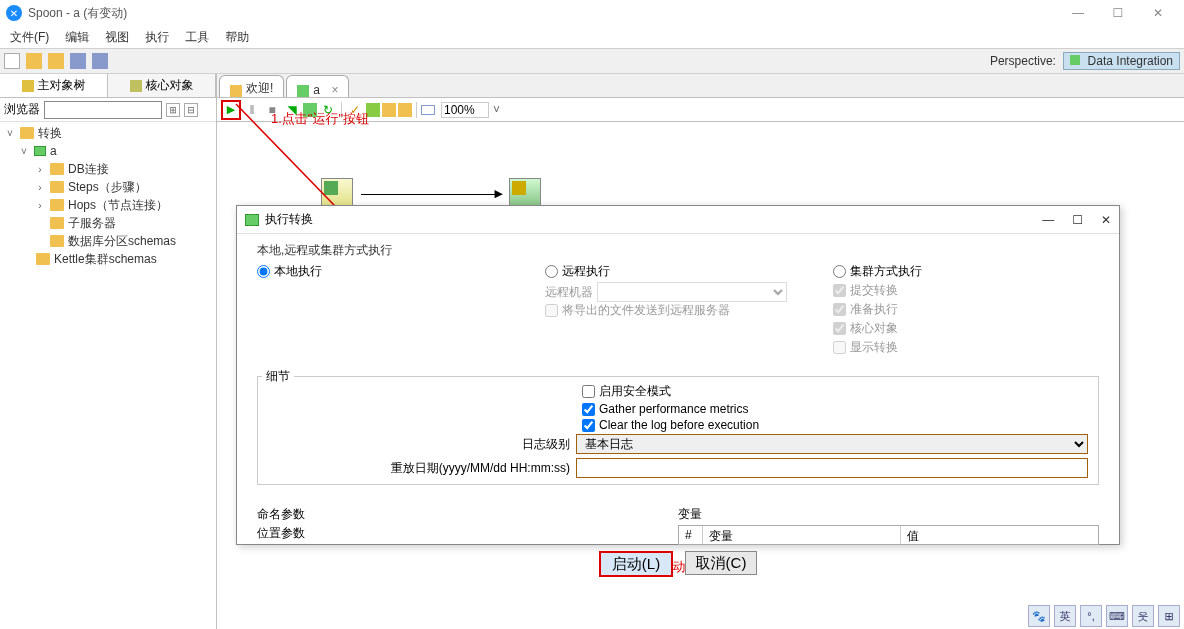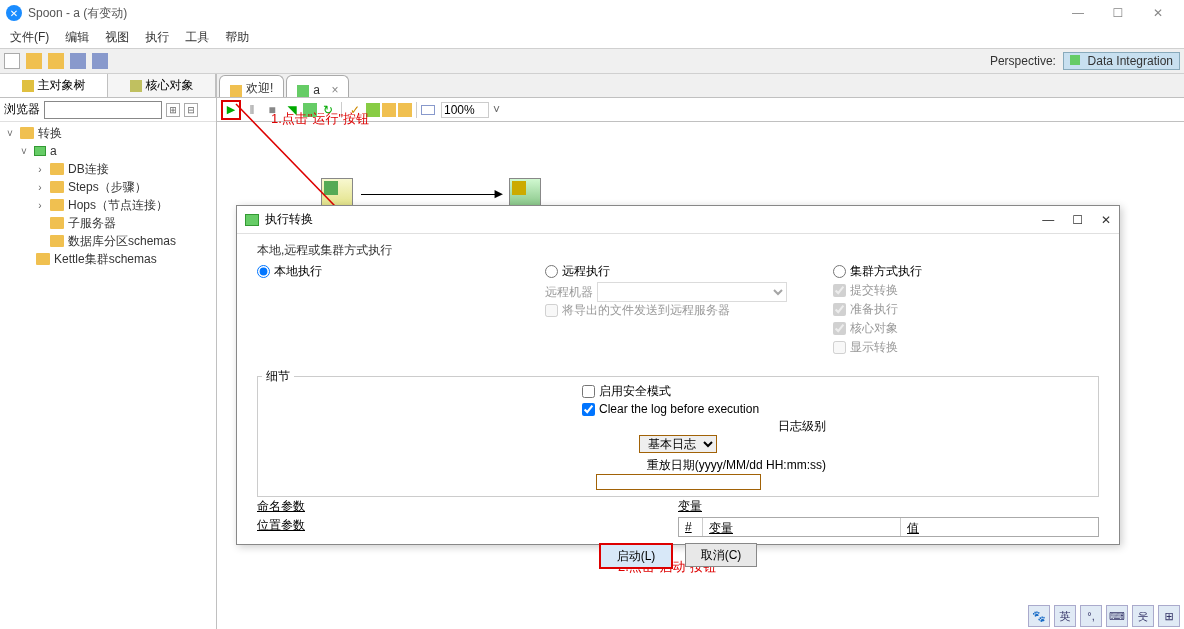--- a/index.html
+++ b/index.html
@@ -70,32 +70,32 @@
 .radio-grp { display: flex; flex-direction: column; gap: 2px; }
 .radio-grp label, .radio-row label { display: flex; align-items: center; gap: 4px; font-size: 12px; }
 .radio-col1 { width: 288px; }
 .radio-col2 { width: 288px; }
 .radio-col3 { flex: 1; }
 .remote-row { display: flex; align-items: center; gap: 4px; margin-top: 2px; color: #999; font-size: 12px; }
 .remote-row select { width: 190px; height: 20px; border: 1px solid #ccc; background: #fff; }
 .chk-dis { color: #999; }
 .detail-box { border: 1px solid #ccc; margin-top: 20px; padding: 6px 10px 2px; position: relative; }
 .detail-box .legend { position: absolute; top: -9px; left: 4px; background: #fff; padding: 0 4px; font-size: 12px; }
-.detail-row { display: flex; align-items: center; margin-bottom: 4px; flex-direction: column; }
+.detail-row { display: flex; align-items: center; margin-bottom: 4px; }
 .detail-row .lbl-r { width: 308px; text-align: right; padding-right: 6px; font-size: 12px; }
 .detail-row select, .detail-row input[type=text] { flex: 1; border: 1px solid #a16207; height: 20px; padding: 0 4px; font-size: 12px; }
 .chk-row { margin-left: 314px; display: flex; align-items: center; gap: 4px; font-size: 12px; margin-bottom: 2px; }
 
-.params-row { display: flex; margin-top: 1px; text-decoration: underline; }
+.params-row { display: flex; margin-top: 21px; }
 .params-col { flex: 1; }
 .params-tbl { border: 1px solid #aaa; height: 20px; display: flex; font-size: 11px; }
 .params-tbl .c { border-right: 1px solid #ccc; padding: 2px 6px; }
 
 .dlg-buttons { display: flex; justify-content: center; gap: 12px; margin-top: 6px; }
-.dlg-buttons button { width: 72px; height: 24px; border: 1px solid #888; background: #e8e8e8; font-size: 12px; }
+.dlg-buttons button { width: 72px; height: 24px; border: 1px solid #888; background: #e8e8e8; font-size: 15px; }
 .dlg-buttons button.highlight { border: 2px solid #d00; width: 74px; height: 26px; background: #d8e8f8; }
 
 svg.anno-line { position: absolute; top: 0; left: 0; pointer-events: none; }
 
 .bottom-right { position: absolute; bottom: 0; right: 0; display: flex; gap: 4px; padding: 2px 4px; }
 .bottom-right .bic { width: 22px; height: 22px; background: #e0eaf5; border: 1px solid #aac; display: flex; align-items: center; justify-content: center; color: #336; font-size: 11px; }
 </style>
 </head>
 <body>
 
@@ -310,20 +310,24 @@
     </div>
 
     <div class="detail-box">
       <span class="legend">细节</span>
       <label class="chk-row">
           <input type="checkbox" style="">
           <span>启用安全模式</span>
         </label>
       <label class="chk-row">
           <input type="checkbox" checked="" style="">
+          <span>Gather performance metrics</span>
+        </label>
+      <label class="chk-row">
+          <input type="checkbox" checked="" style="">
           <span>Clear the log before execution</span>
         </label>
       <div class="detail-row">
         <div class="lbl-r">日志级别</div>
         <select><option>基本日志</option></select>
       </div>
       <div class="detail-row">
         <div class="lbl-r">重放日期(yyyy/MM/dd HH:mm:ss)</div>
         <input type="text" style="">
       </div>

